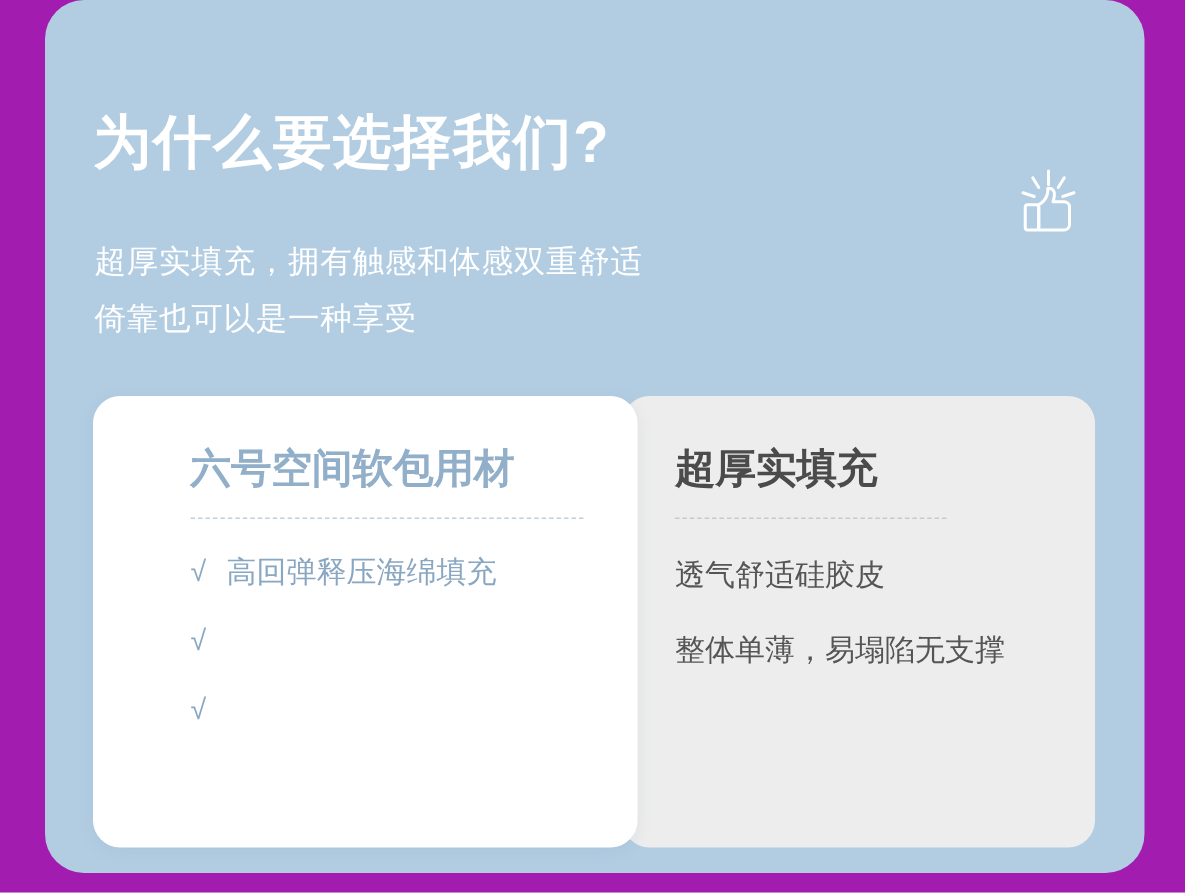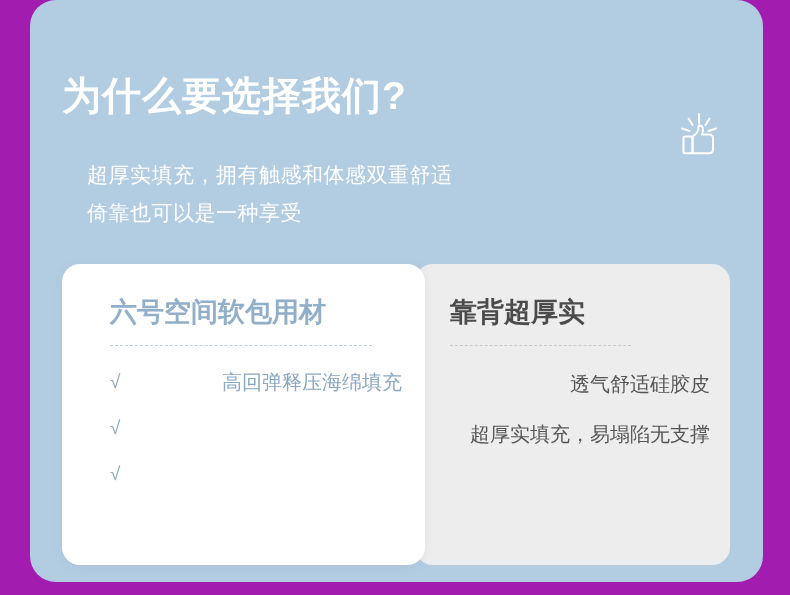--- a/index.html
+++ b/index.html
@@ -47,21 +47,20 @@
 
   .hero-sub {
     position: absolute;
     left: 33px;
     top: 156px;
     color: #ffffff;
     font-size: 21px;
     font-weight: 400;
     line-height: 38px;
     letter-spacing: 0.5px;
-    margin-left: 24px;
   }
   .hero-sub .sub-line {
     display: block;
     white-space: nowrap;
   }
 
   
   .thumb-icon {
     position: absolute;
     left: 640px;
@@ -90,21 +89,21 @@
 
   .card-right {
     left: 415px;
     width: 315px;
     background: #ededed;
     border-radius: 18px;
     z-index: 1;
   }
 
   .card-inner-left {
-    padding: 32px 0 0 48px;
+    padding: 32px 0 0 65px;
   }
   .card-inner-right {
     padding: 32px 0 0 35px;
   }
 
   .card-title {
     font-size: 27px;
     line-height: 1.2;
     white-space: nowrap;
   }
@@ -152,21 +151,20 @@
     flex: 0 0 auto;
     width: 24px;
     font-size: 19px;
     line-height: 28px;
     color: #8aa7c2;
   }
 
   .feature-text {
     flex: 1 1 auto;
     max-width: 268px;
-    text-align: right;
   }
   .card-right .feature-text { max-width: 260px; white-space: nowrap; }
 </style>
 </head>
 <body>
 
 <div id="canvas">
 
   <div class="hero-panel">
 
@@ -189,28 +187,28 @@
         <path d="M22.5 26.5c2.8-1.6 5.2-4.6 5.8-7.4 0.3-1.4 0.3-2.6 0.2-3.5 1.9-0.5 3.6 0.6 4.2 2.3 0.6 1.8 0.1 4.1-0.7 6.6h7.3c2.1 0 3.7 1.7 3.7 3.7v11.4c0 2.1-1.7 3.7-3.7 3.7H22.5z"></path>
 
         <rect x="13.5" y="26.5" width="9" height="16.8" rx="1.6"></rect>
       </svg>
     </div>
 
   </div>
 
   <div class="card card-right">
     <div class="card-inner-right">
-      <div class="card-title">靠背超厚实</div>
+      <div class="card-title">超厚实填充</div>
       <div class="divider"></div>
       <ul class="feature-list">
         <li class="feature-item">
           <span class="feature-text">透气舒适硅胶皮</span>
         </li>
         <li class="feature-item">
-          <span class="feature-text">超厚实填充，易塌陷无支撑</span>
+          <span class="feature-text">整体单薄，易塌陷无支撑</span>
         </li>
       </ul>
     </div>
   </div>
 
   <div class="card card-left">
     <div class="card-inner-left">
       <div class="card-title">六号空间软包用材</div>
       <div class="divider"></div>
       <ul class="feature-list">

